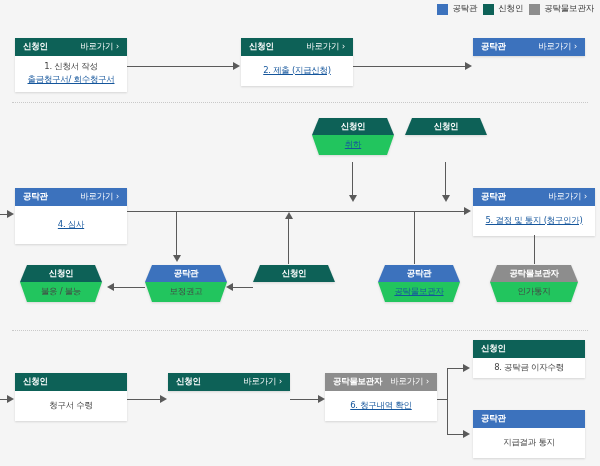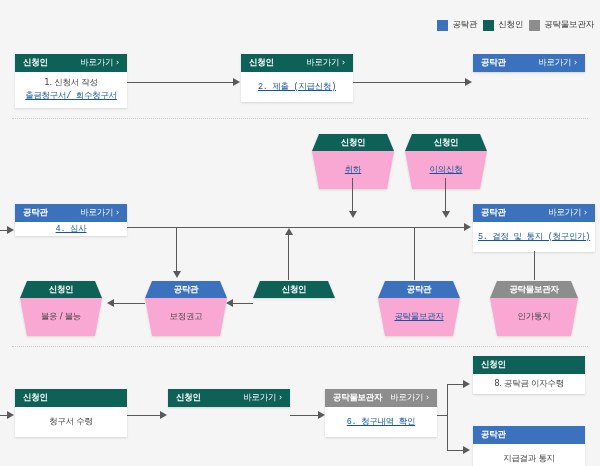--- a/index.html
+++ b/index.html
@@ -3,51 +3,51 @@
 <meta charset="utf-8">
 <style>
   html,body{margin:0;padding:0;}
   body{
     width:600px;height:466px;
     background:#f5f5f5;
     font-family:"DejaVu Sans","Liberation Sans",sans-serif;
     position:relative;overflow:hidden;
     -webkit-font-smoothing:antialiased;
   }
-  .stage{position:absolute;inset:0;margin-top:16px;}
+  .stage{position:absolute;inset:0;}
 
   
   .legend{position:absolute;top:2px;right:6px;display:flex;align-items:center;gap:6px;height:14px;}
   .legend-item{display:flex;align-items:center;gap:4px;}
   .legend-sw{width:11px;height:11px;display:block;}
   .legend-tx{font-size:8.5px;color:#333;letter-spacing:-0.2px;white-space:nowrap;}
 
   
   .divider{position:absolute;left:12px;right:12px;height:0;border-top:1px dotted #c9c9c9;}
 
   
   .card{position:absolute;background:#ffffff;box-shadow:0 1px 2px rgba(0,0,0,.13);}
   .card-hd{height:18px;display:flex;align-items:center;justify-content:space-between;padding:0 8px;box-sizing:border-box;}
   .card-role{font-size:8.5px;color:#fff;font-weight:bold;letter-spacing:-0.3px;white-space:nowrap;}
   .card-go{font-size:8.5px;color:#fff;letter-spacing:-0.3px;display:flex;align-items:center;gap:3px;white-space:nowrap;}
   .chev{font-size:8px;line-height:1;}
   .card-bd{display:flex;flex-direction:column;align-items:center;justify-content:center;gap:1px;padding:5px 4px 6px;box-sizing:border-box;}
   .bd-line{font-size:8.5px;color:#444;letter-spacing:-0.3px;white-space:nowrap;text-align:center;}
-  .bd-link{font-size:8.5px;color:#15569c;letter-spacing:-0.3px;white-space:nowrap;text-align:right;text-decoration:underline;cursor:pointer;font-family:Liberation Mono, monospace;}
+  .bd-link{font-size:8.5px;color:#15569c;letter-spacing:-0.3px;white-space:nowrap;text-align:right;text-decoration:underline;cursor:pointer;}
 
   
   .t-blue .card-hd{background:#3c72bd;}
   .t-teal .card-hd{background:#0d6157;}
   .t-gray .card-hd{background:#8d8d8d;}
 
   
   .hex{position:absolute;filter:drop-shadow(0 1px 1px rgba(0,0,0,.12));}
   .hex-hd{height:17px;display:flex;align-items:center;justify-content:center;
           clip-path:polygon(7px 0,calc(100% - 7px) 0,100% 100%,0 100%);}
-  .hex-bd{background:#f9a8d4;height:38px;display:flex;align-items:center;justify-content:center;
+  .hex-bd{background:#22c55e;height:20px;display:flex;align-items:center;justify-content:center;
           clip-path:polygon(0 0,100% 0,calc(100% - 7px) 100%,7px 100%);}
   .h-blue .hex-hd{background:#3c72bd;}
   .h-teal .hex-hd{background:#0d6157;}
   .h-gray .hex-hd{background:#8d8d8d;}
 
   
   .conn{position:absolute;background:#5a5a5a;}
   .h-line{height:1px;}
   .v-line{width:1px;}
   .arrow-r{position:absolute;width:0;height:0;border-left:7px solid #5a5a5a;border-top:4px solid transparent;border-bottom:4px solid transparent;}
@@ -126,39 +126,36 @@
     </div>
     <div class="hex-bd">
       <span class="bd-link">취하</span>
     </div>
   </div>
 
   <div class="hex h-teal" style="left:405px;top:118px;width:82px;">
     <div class="hex-hd">
       <span class="card-role">신청인</span>
     </div>
-    <div class="hex-bd">
-      <span class="bd-link">이의신청</span>
-    </div>
   </div>
 
   <div class="conn v-line" style="left:352px;top:162px;height:35px;"></div>
   <div class="arrow-d" style="left:349px;top:195px;"></div>
   <div class="conn v-line" style="left:445px;top:162px;height:35px;"></div>
   <div class="arrow-d" style="left:442px;top:195px;"></div>
 
   <div class="card t-blue" style="left:15px;top:188px;width:112px;">
     <div class="card-hd">
       <span class="card-role">공탁관</span>
       <span class="card-go">
         <span>바로가기</span>
         <span class="chev">›</span>
       </span>
     </div>
-    <div class="card-bd" style="height:14px">
+    <div class="card-bd" style="height:38px">
       <span class="bd-link">4. 심사</span>
     </div>
   </div>
 
   <div class="card t-blue" style="left:473px;top:188px;width:122px;">
     <div class="card-hd">
       <span class="card-role">공탁관</span>
       <span class="card-go">
         <span>바로가기</span>
         <span class="chev">›</span>

